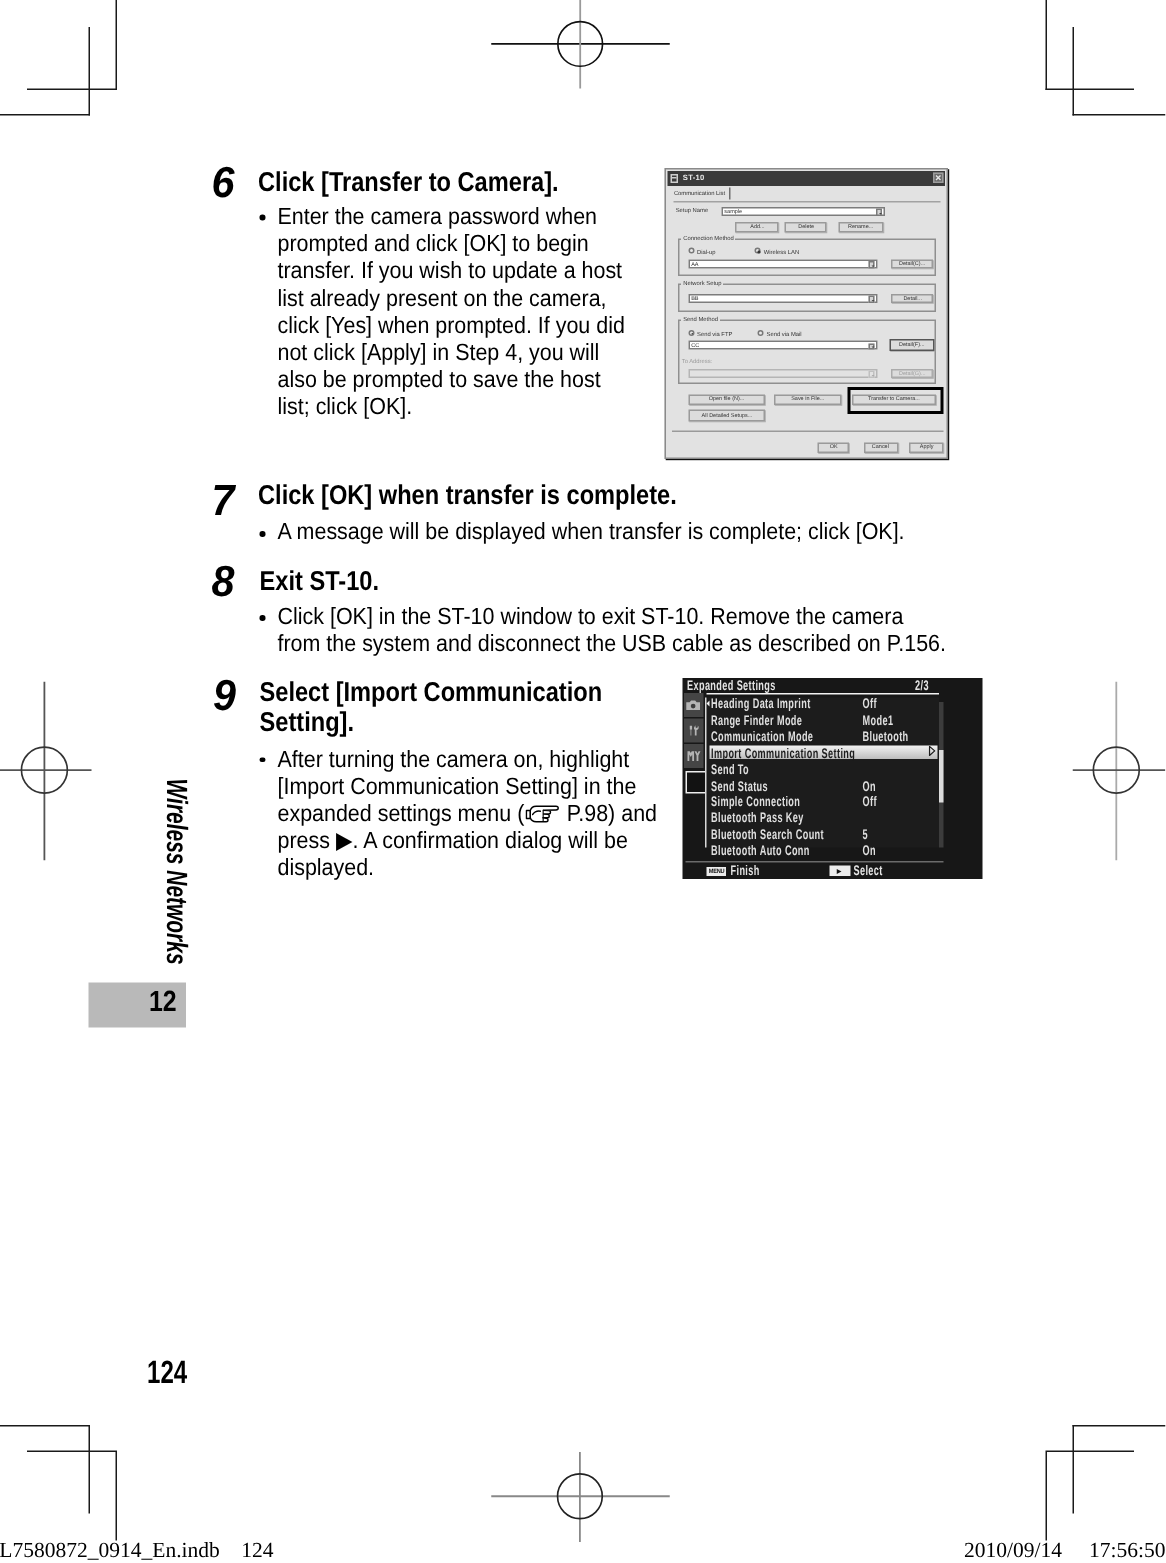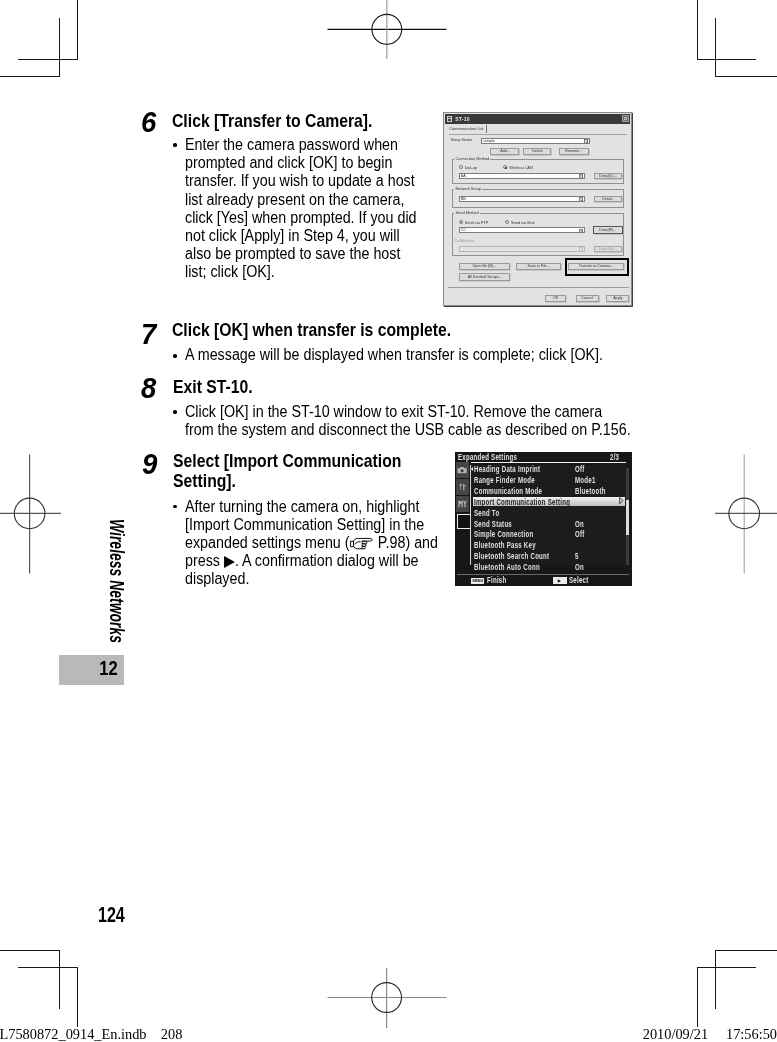--- a/index.html
+++ b/index.html
@@ -284,21 +284,21 @@
       </div>
     <div class="dlg-btn" style="left:130.9px;top:170.3px;width:22.6px;height:6.8px;">
         <span>Cancel</span>
       </div>
     <div class="dlg-btn" style="left:161.0px;top:170.3px;width:22.5px;height:6.8px;">
         <span>Apply</span>
       </div>
   </div>
 </div>
 
-<div id="cam-menu" style="left:455px;top:452px;width:177px;height:134px;text-align:right;">
+<div id="cam-menu" style="left:455px;top:452px;width:200px;height:134px;text-align:right;">
   <div class="cam-title">Expanded Settings</div>
   <div class="cam-page">2/3</div>
   <div class="cam-titlerule"></div>
 
   <div class="cam-rail">
     <div class="cam-ico" style="top:9.7px;">
       <svg viewBox="0 0 20 16">
           <path d="M1 4.2 h4.4 l1.9-2.4 h5.4 l1.9 2.4 h4.4 v10.2 h-18 z" fill="#b4b4b4"></path>
           <circle cx="10" cy="9.2" r="3.1" fill="#3c3c3c"></circle>
         </svg>
@@ -398,14 +398,14 @@
   <div class="btext" style="left:184.6px;top:497.8px;width:282px;"><span>After turning the camera on, highlight [Import Communication Setting] in the expanded settings menu (</span><span class="hand-icon"><svg viewBox="0 0 56 30" xmlns="http://www.w3.org/2000/svg">
 <g fill="#fff" stroke="#000" stroke-width="2.2" stroke-linejoin="round" stroke-linecap="round">
 <path d="M2.6 9.4 h6.2 v12.0 h-6.2 z"></path>
 <path d="M8.8 9.8 C9.6 6.6 13.0 3.2 18.2 3.2 L50.0 3.2 C52.4 3.2 53.6 4.4 53.6 6.0 C53.6 7.6 52.4 8.8 50.0 8.8 L30.0 9.2 L38.0 9.6 C40.0 9.6 41.2 10.7 41.2 12.2 C41.2 13.7 40.0 14.8 38.0 14.8 L30.0 14.8 L36.0 15.2 C38.0 15.2 39.2 16.3 39.2 17.8 C39.2 19.3 38.0 20.4 36.0 20.4 L29.0 20.4 L34.0 20.8 C36.0 20.8 37.2 21.9 37.2 23.4 C37.2 24.9 36.0 26.0 34.0 26.0 L18.2 26.0 C13.0 26.0 9.6 22.8 8.8 20.2 Z"></path>
 <path d="M12.5 15.5 C15.4 11.6 20.0 9.8 25.0 10.6" fill="none"></path>
 <path d="M29.4 9.0 L29.4 25.2" fill="none" stroke-width="1.8"></path>
 </g>
 </svg></span><span> P.98) and press ▶. A confirmation dialog will be displayed.</span></div>
 </div>
 
-<div class="footer" style="left:-0.5px;top:1027px;">L7580872_0914_En.indb  208</div>
-<div class="footer" style="right:0px;top:1027px;">2010/09/21   17:56:50</div>
+<div class="footer" style="left:-0.5px;top:1027px;">L7580872_0914_En.indb  124</div>
+<div class="footer" style="right:0px;top:1027px;">2010/09/14   17:56:50</div>
 
 </body></html>

